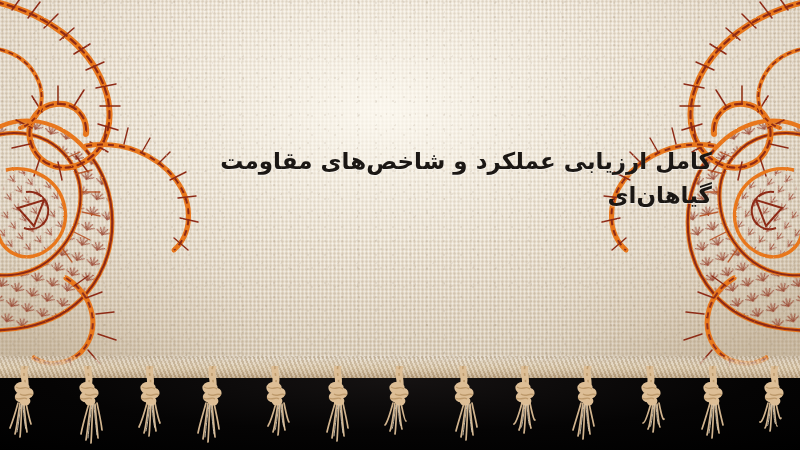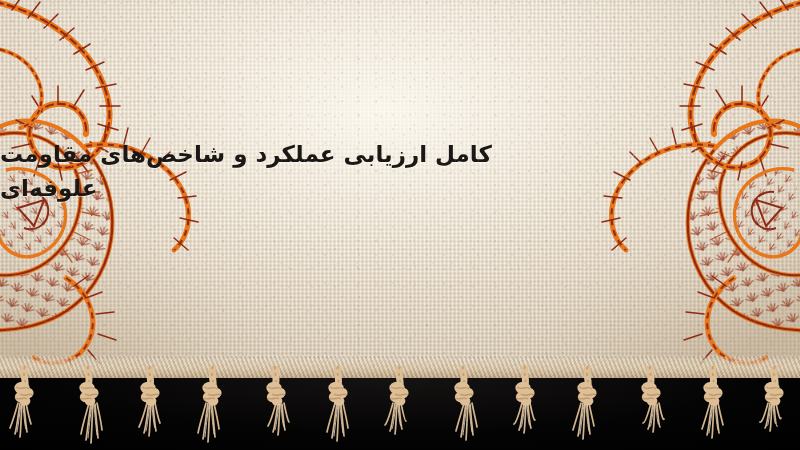--- a/index.html
+++ b/index.html
@@ -68,23 +68,23 @@
     pointer-events:none;
   }
   .orn.left { left:-30px; }
   .orn.right{ right:-30px; transform:scaleX(-1); }
   .orn svg{ width:100%; height:100%; display:block; }
 
   
   .title-block{
     position:absolute;
     left:0;
-    top:137px;
+    top:144px;
     width:712px;
-    text-align:left;
+    text-align:right;
     z-index:6;
   }
   .title-line{
     font-family:"DejaVu Sans", sans-serif;
     font-weight:700;
     font-size:23px;
     line-height:34px;
     color:#1b1714;
     letter-spacing:0px;
     white-space:nowrap;
@@ -383,21 +383,21 @@
           <path d="M112 218 L130 222"></path>
             <path d="M104 238 L120 246"></path>
             <path d="M92 254 L102 268"></path>
         </g>
       </g>
     </svg>
   </div>
 
   <div class="title-block">
     <div class="title-line nosel">کامل ارزیابی عملکرد و شاخص‌های مقاومت</div>
-    <div class="title-line nosel">علوفه‌ای</div>
+    <div class="title-line nosel">گیاهان‌ای</div>
   </div>
 
   <div class="black-base nosel"></div>
   <div class="hem nosel"></div>
 
   <div class="fringe nosel" id="fringe">
     <div class="tassel">
       <svg viewBox="0 0 46 84" aria-hidden="true">
 
         <path d="M23 0 C20 8 24 13 23 19" stroke="#ddbe96" stroke-width="7" fill="none" stroke-linecap="round"></path>

